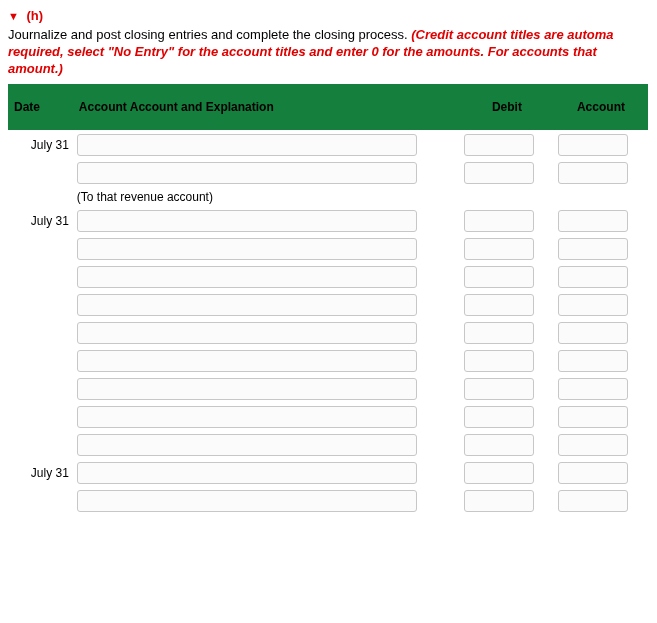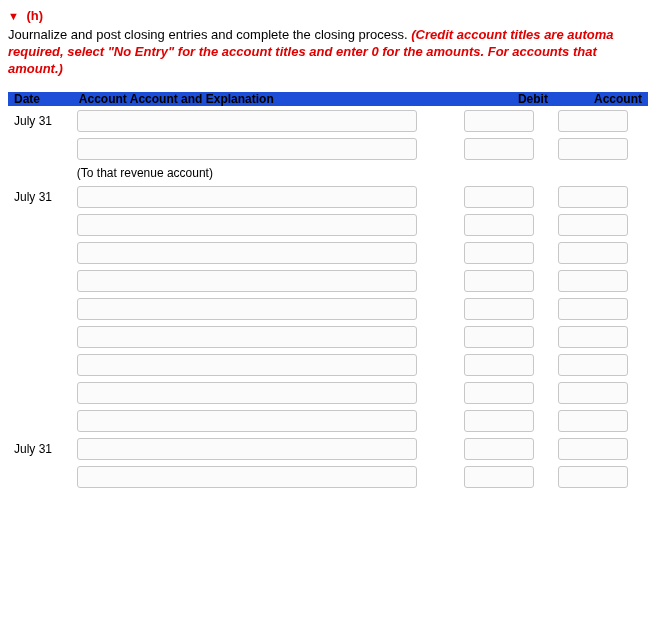--- a/index.html
+++ b/index.html
@@ -19,52 +19,53 @@
     margin-bottom: 4px;
   }
   .header-line .triangle {
     display:inline-block;
     margin-right:4px;
     font-size:11px;
   }
   .instructions {
     font-size: 13px;
     line-height: 1.3;
-    margin-bottom: 14px;
+    margin-bottom: 6px;
   }
   .instructions .red {
     color: #e00000;
     font-weight: bold;
     font-style: italic;
   }
   table.journal {
     border-collapse: collapse;
     width: 640px;
   }
   table.journal th {
-    background: #1d4ed8;
+    background: #15803d;
     text-align: left;
     font-weight: bold;
     font-size: 12px;
-    padding: 0 6px;
+    padding: 16px 6px;
     border-bottom: 1px solid #fff;
   }
   table.journal th.debit, table.journal th.credit {
-    text-align: right;
+    text-align: center;
     width: 75px;
   }
   table.journal td {
     padding: 3px 4px;
     vertical-align: middle;
     font-size: 12px;
   }
   table.journal td.date-col {
     width: 50px;
     white-space: nowrap;
     padding-left:6px;
+    text-align:right;
   }
   table.journal td.acct-col {
     width: 350px;
   }
   table.journal td.amt-col {
     width: 75px;
   }
   .input-box {
     border: 1px solid #c7c7c7;
     border-radius: 3px;

